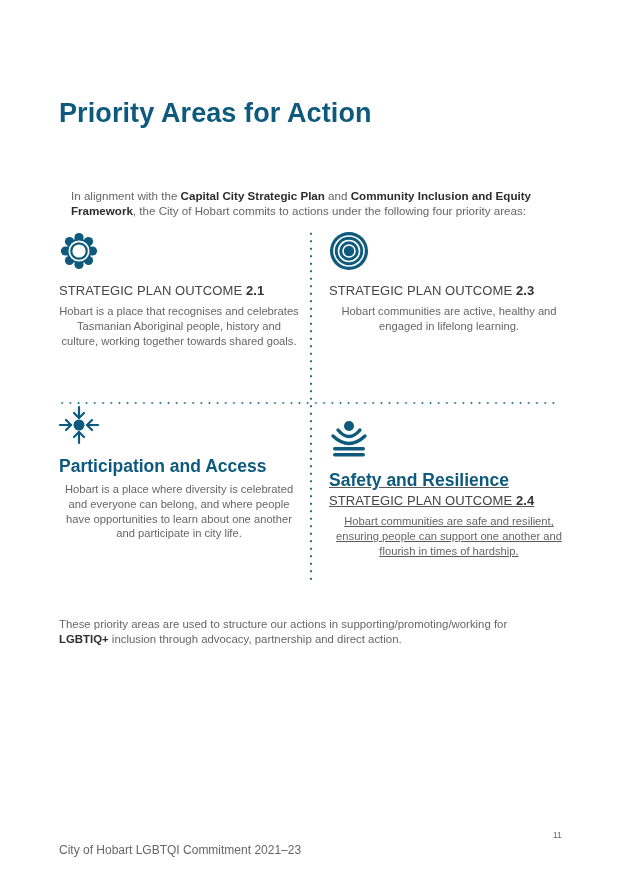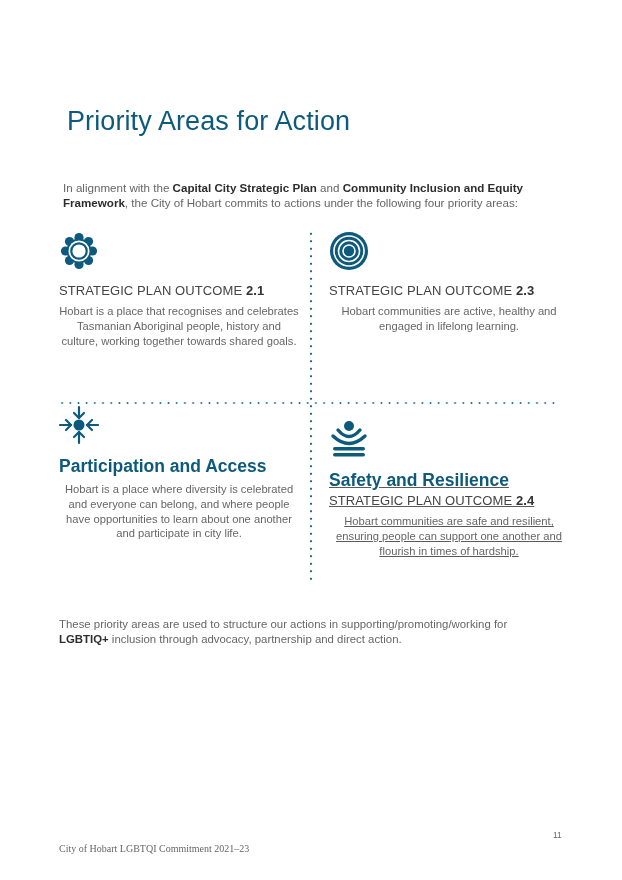--- a/index.html
+++ b/index.html
@@ -12,35 +12,35 @@
       height: 880px;
       position: relative;
       overflow: hidden;
       font-family: "Liberation Sans", "DejaVu Sans", sans-serif;
       color: #5a5a5a;
     }
     .page-title {
       position: absolute;
       left: 59px;
       top: 98px;
-      margin: 8px;
+      margin: 0;
       font-size: 27px;
-      font-weight: 400;
+      font-weight: 700;
       color: #0d5a7d;
       letter-spacing: 0.1px;
     }
     .intro {
       position: absolute;
       left: 59px;
       top: 176px;
       width: 520px;
       font-size: 11.6px;
       line-height: 15px;
       color: #666;
-      margin: 4px;
+      margin: 12px;
     }
     .intro b, .closing b {
       color: #2d2d2d;
       font-weight: 700;
     }
     .v-divider {
       position: absolute;
       left: 310px;
       top: 230px;
       width: 2px;
@@ -109,23 +109,22 @@
       width: 500px;
       font-size: 11.4px;
       line-height: 15px;
       color: #666;
       margin: 0;
     }
     .footer-left {
       position: absolute;
       left: 59px;
       top: 843px;
-      font-size: 10px;
-      color: #666;
-      font-family: Liberation Serif, serif;
+      font-size: 12px;
+      color: #666;
     }
     .footer-right {
       position: absolute;
       left: 553px;
       top: 830px;
       font-size: 8.4px;
       color: #666;
     }
   </style>
 </head>

